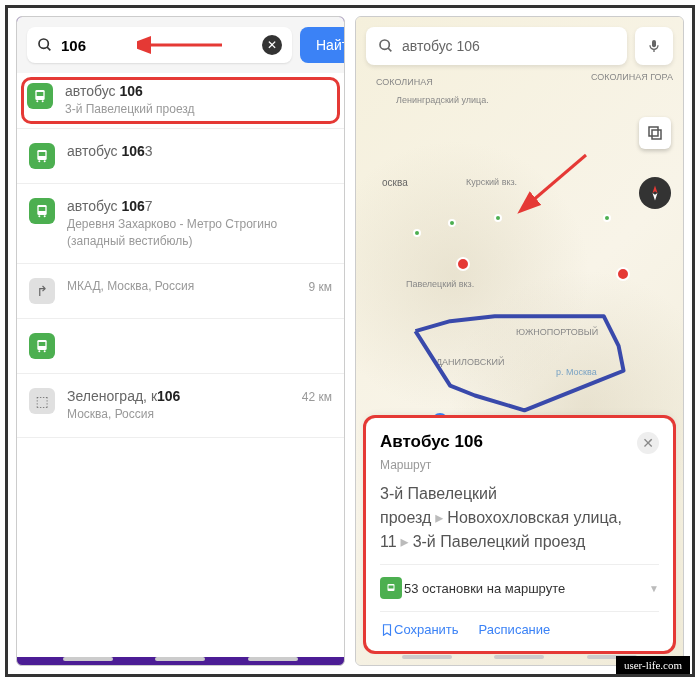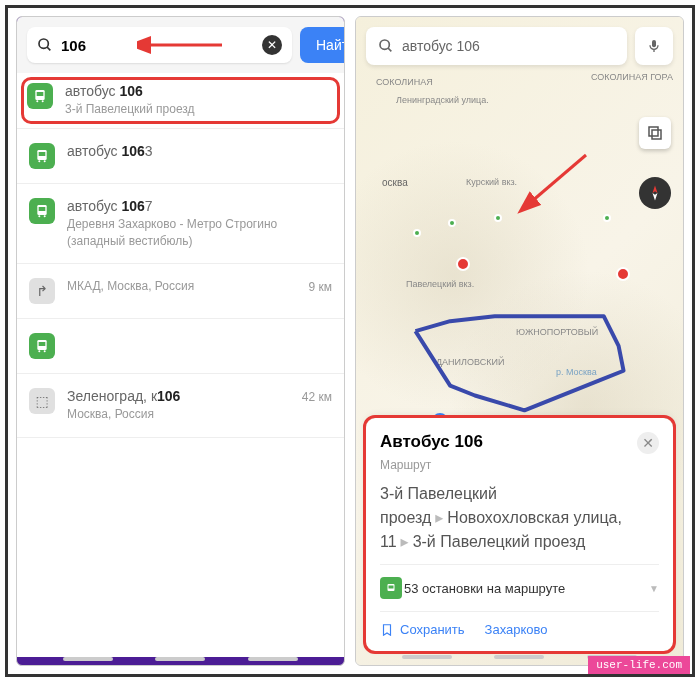--- a/index.html
+++ b/index.html
@@ -61,23 +61,23 @@
 .dc-close { width: 22px; height: 22px; background: #eee; border-radius: 50%; display: flex; align-items: center; justify-content: center; cursor: pointer; color: #888; font-size: 14px; }
 .dc-sub { font-size: 12px; color: #999; margin-bottom: 10px; }
 .dc-route { font-size: 16px; color: #555; line-height: 1.5; padding-bottom: 10px; border-bottom: 1px solid #eee; }
 .dc-route .sep { color: #bbb; margin: 0 4px; }
 .dc-stops { display: flex; align-items: center; gap: 2px; padding: 12px 0; border-bottom: 1px solid #eee; }
 .dc-stops-icon { width: 22px; height: 22px; background: #4caf50; border-radius: 4px; display: flex; align-items: center; justify-content: center; }
 .dc-stops-icon svg { width: 12px; height: 12px; fill: #fff; }
 .dc-stops-text { flex: 1; font-size: 13px; color: #333; }
 .dc-stops-chev { color: #bbb; font-size: 10px; }
 .dc-actions { display: flex; gap: 20px; padding-top: 10px; }
-.dc-action { display: flex; align-items: center; gap: 6px; color: #3b82f6; font-size: 13px; cursor: pointer; font-weight: 500; text-align: right; }
-
-.watermark { position: absolute; right: 10px; bottom: 8px; background: #ec4899; color: #fff; font-size: 11px; padding: 3px 8px; font-family: Liberation Mono, monospace; }
+.dc-action { display: flex; align-items: center; color: #3b82f6; font-size: 13px; cursor: pointer; font-weight: 500; text-align: right; }
+
+.watermark { position: absolute; right: 10px; bottom: 8px; background: #000000; color: #fff; font-size: 11px; padding: 3px 8px; font-family: Liberation Serif, serif; }
 </style>
 </head>
 <body>
 
 <div class="outer">
 
   <div class="phone">
     <div class="p1-top">
       <div class="search-row">
         <div class="search-box">
@@ -261,21 +261,21 @@
         <div class="dc-stops-chev">▼</div>
       </div>
       <div class="dc-actions">
         <div class="dc-action">
           <svg width="14" height="14" viewBox="0 0 24 24" fill="none" stroke="#3b82f6" stroke-width="2">
               <path d="M6,3 h12 v18 l-6,-4 l-6,4 z"></path>
             </svg>
           <span>Сохранить</span>
         </div>
         <div class="dc-action">
-          <span>Захарково</span>
+          <span>Расписание</span>
         </div>
       </div>
     </div>
     <div class="nav-bar" style="position:absolute;bottom:2px;left:0;right:0">
         <div class="nav-pill"></div>
         <div class="nav-pill"></div>
         <div class="nav-pill"></div>
       </div>
   </div>
 </div>

